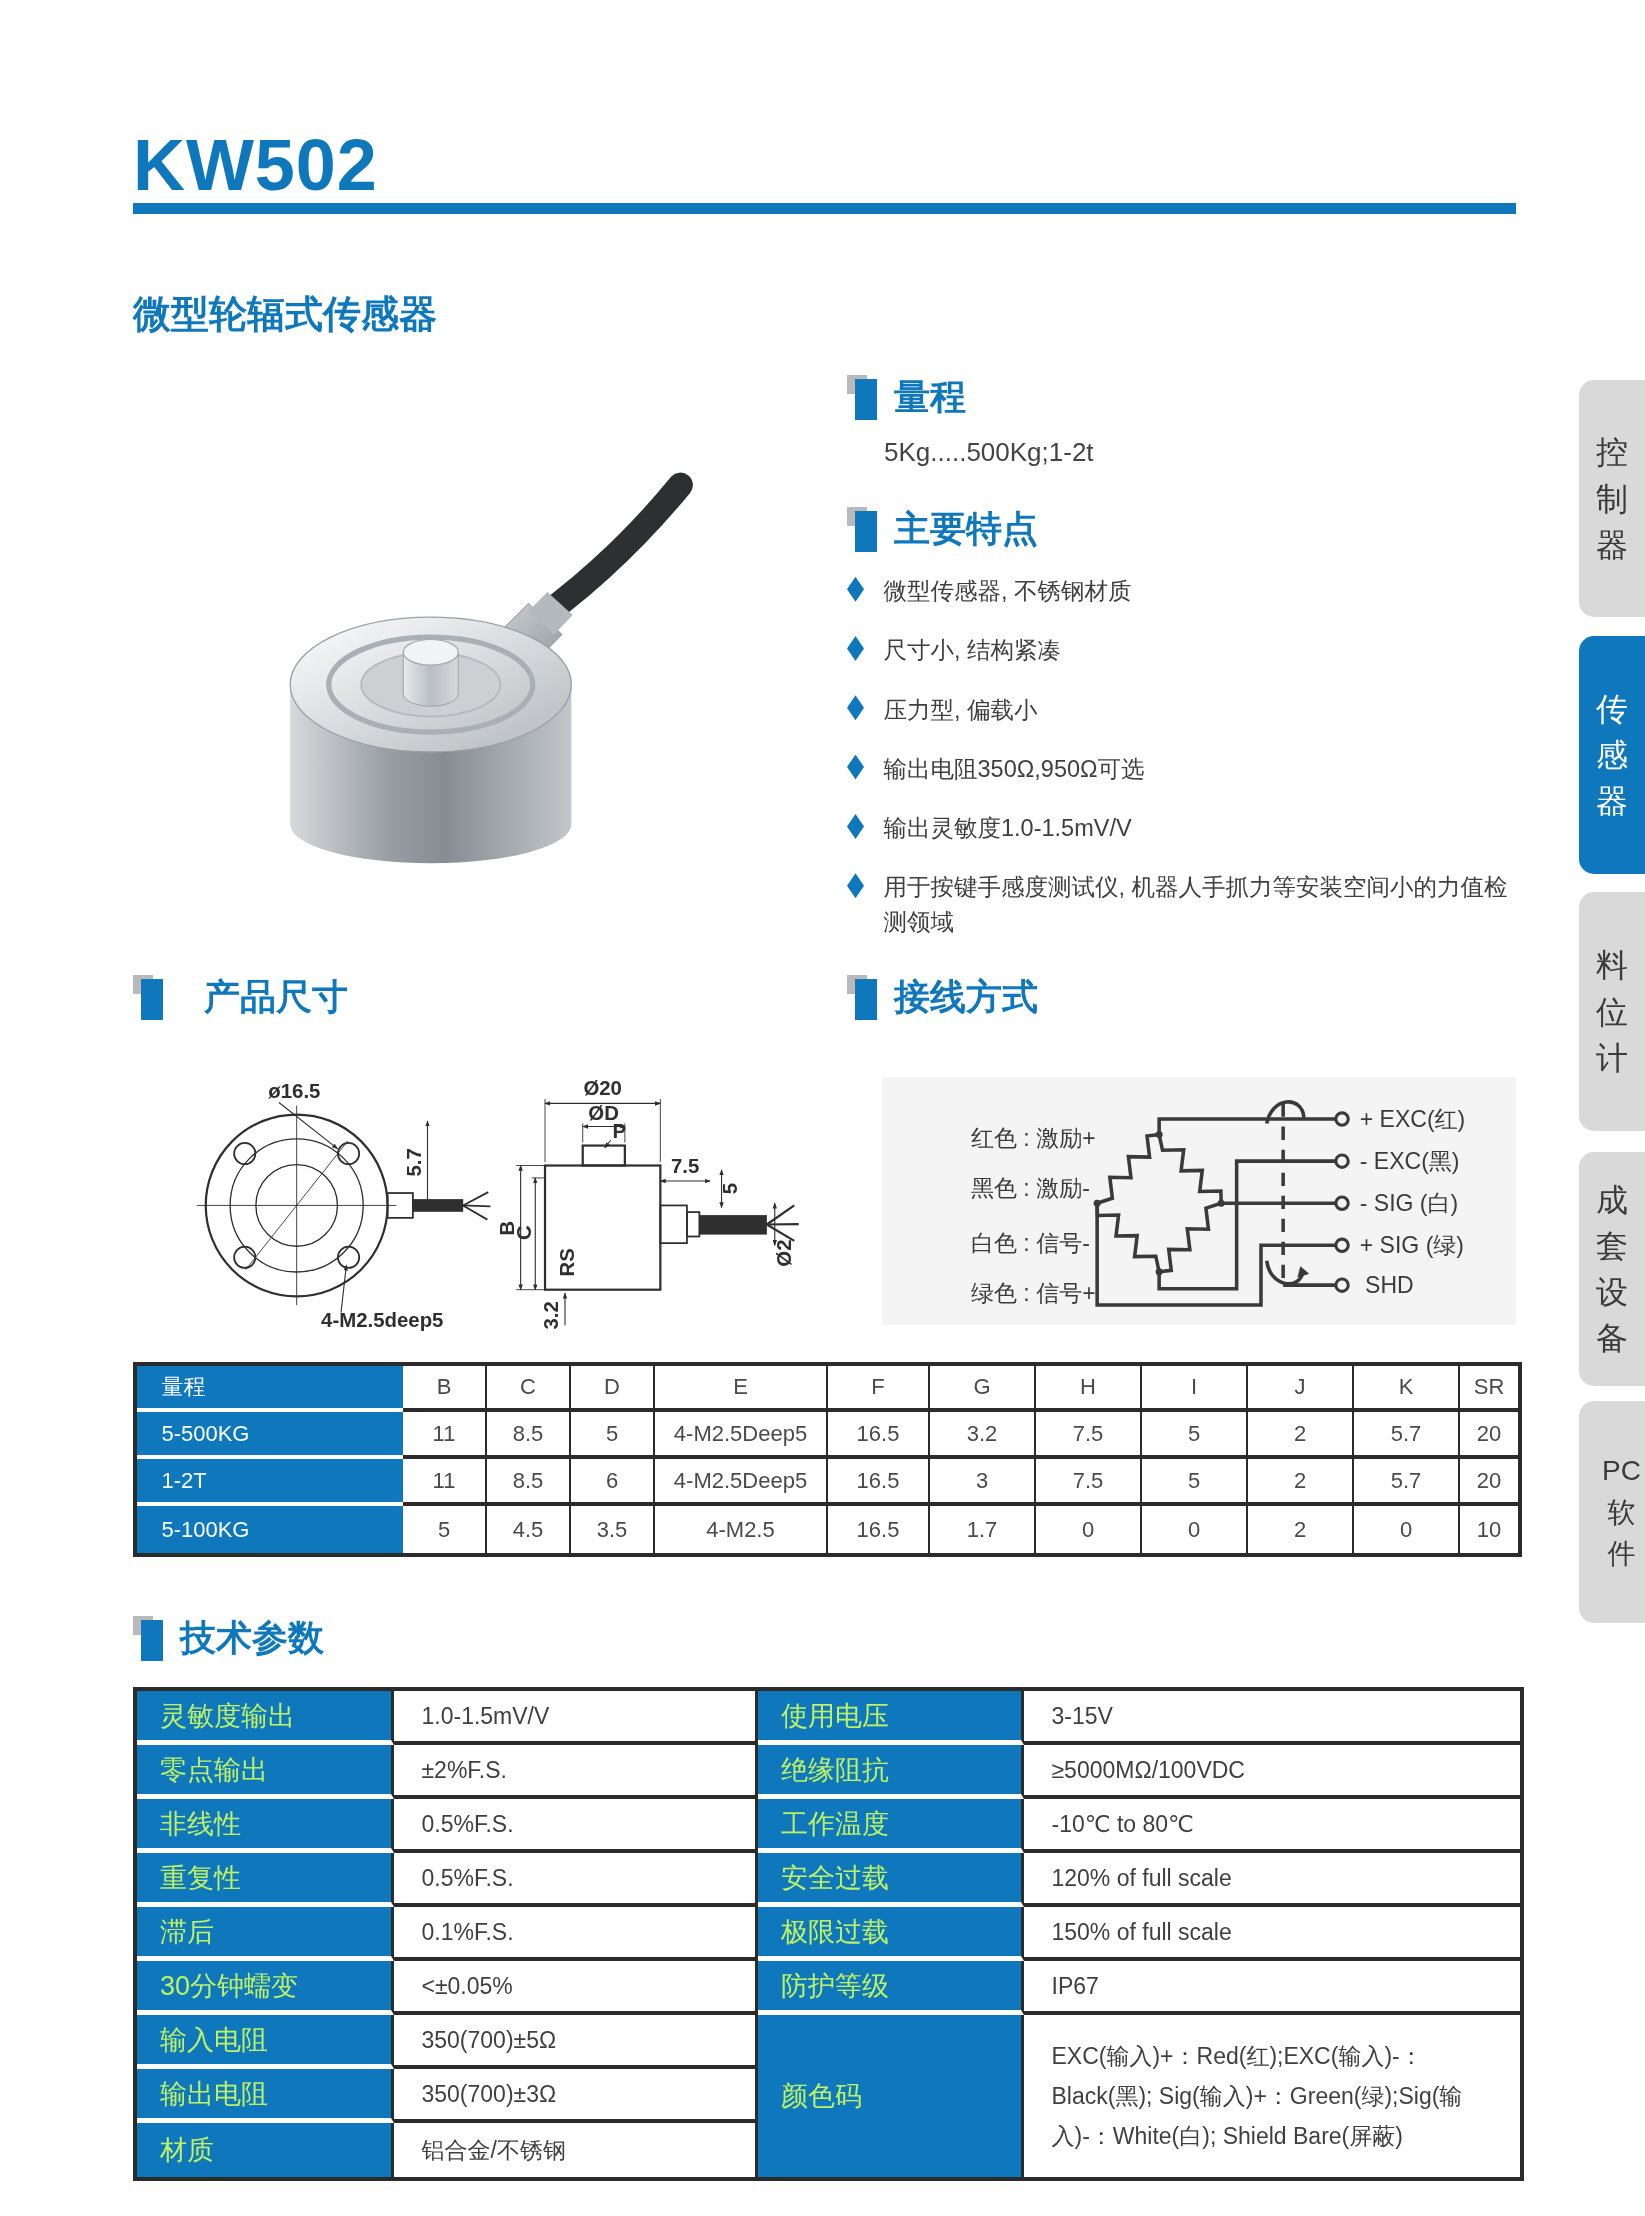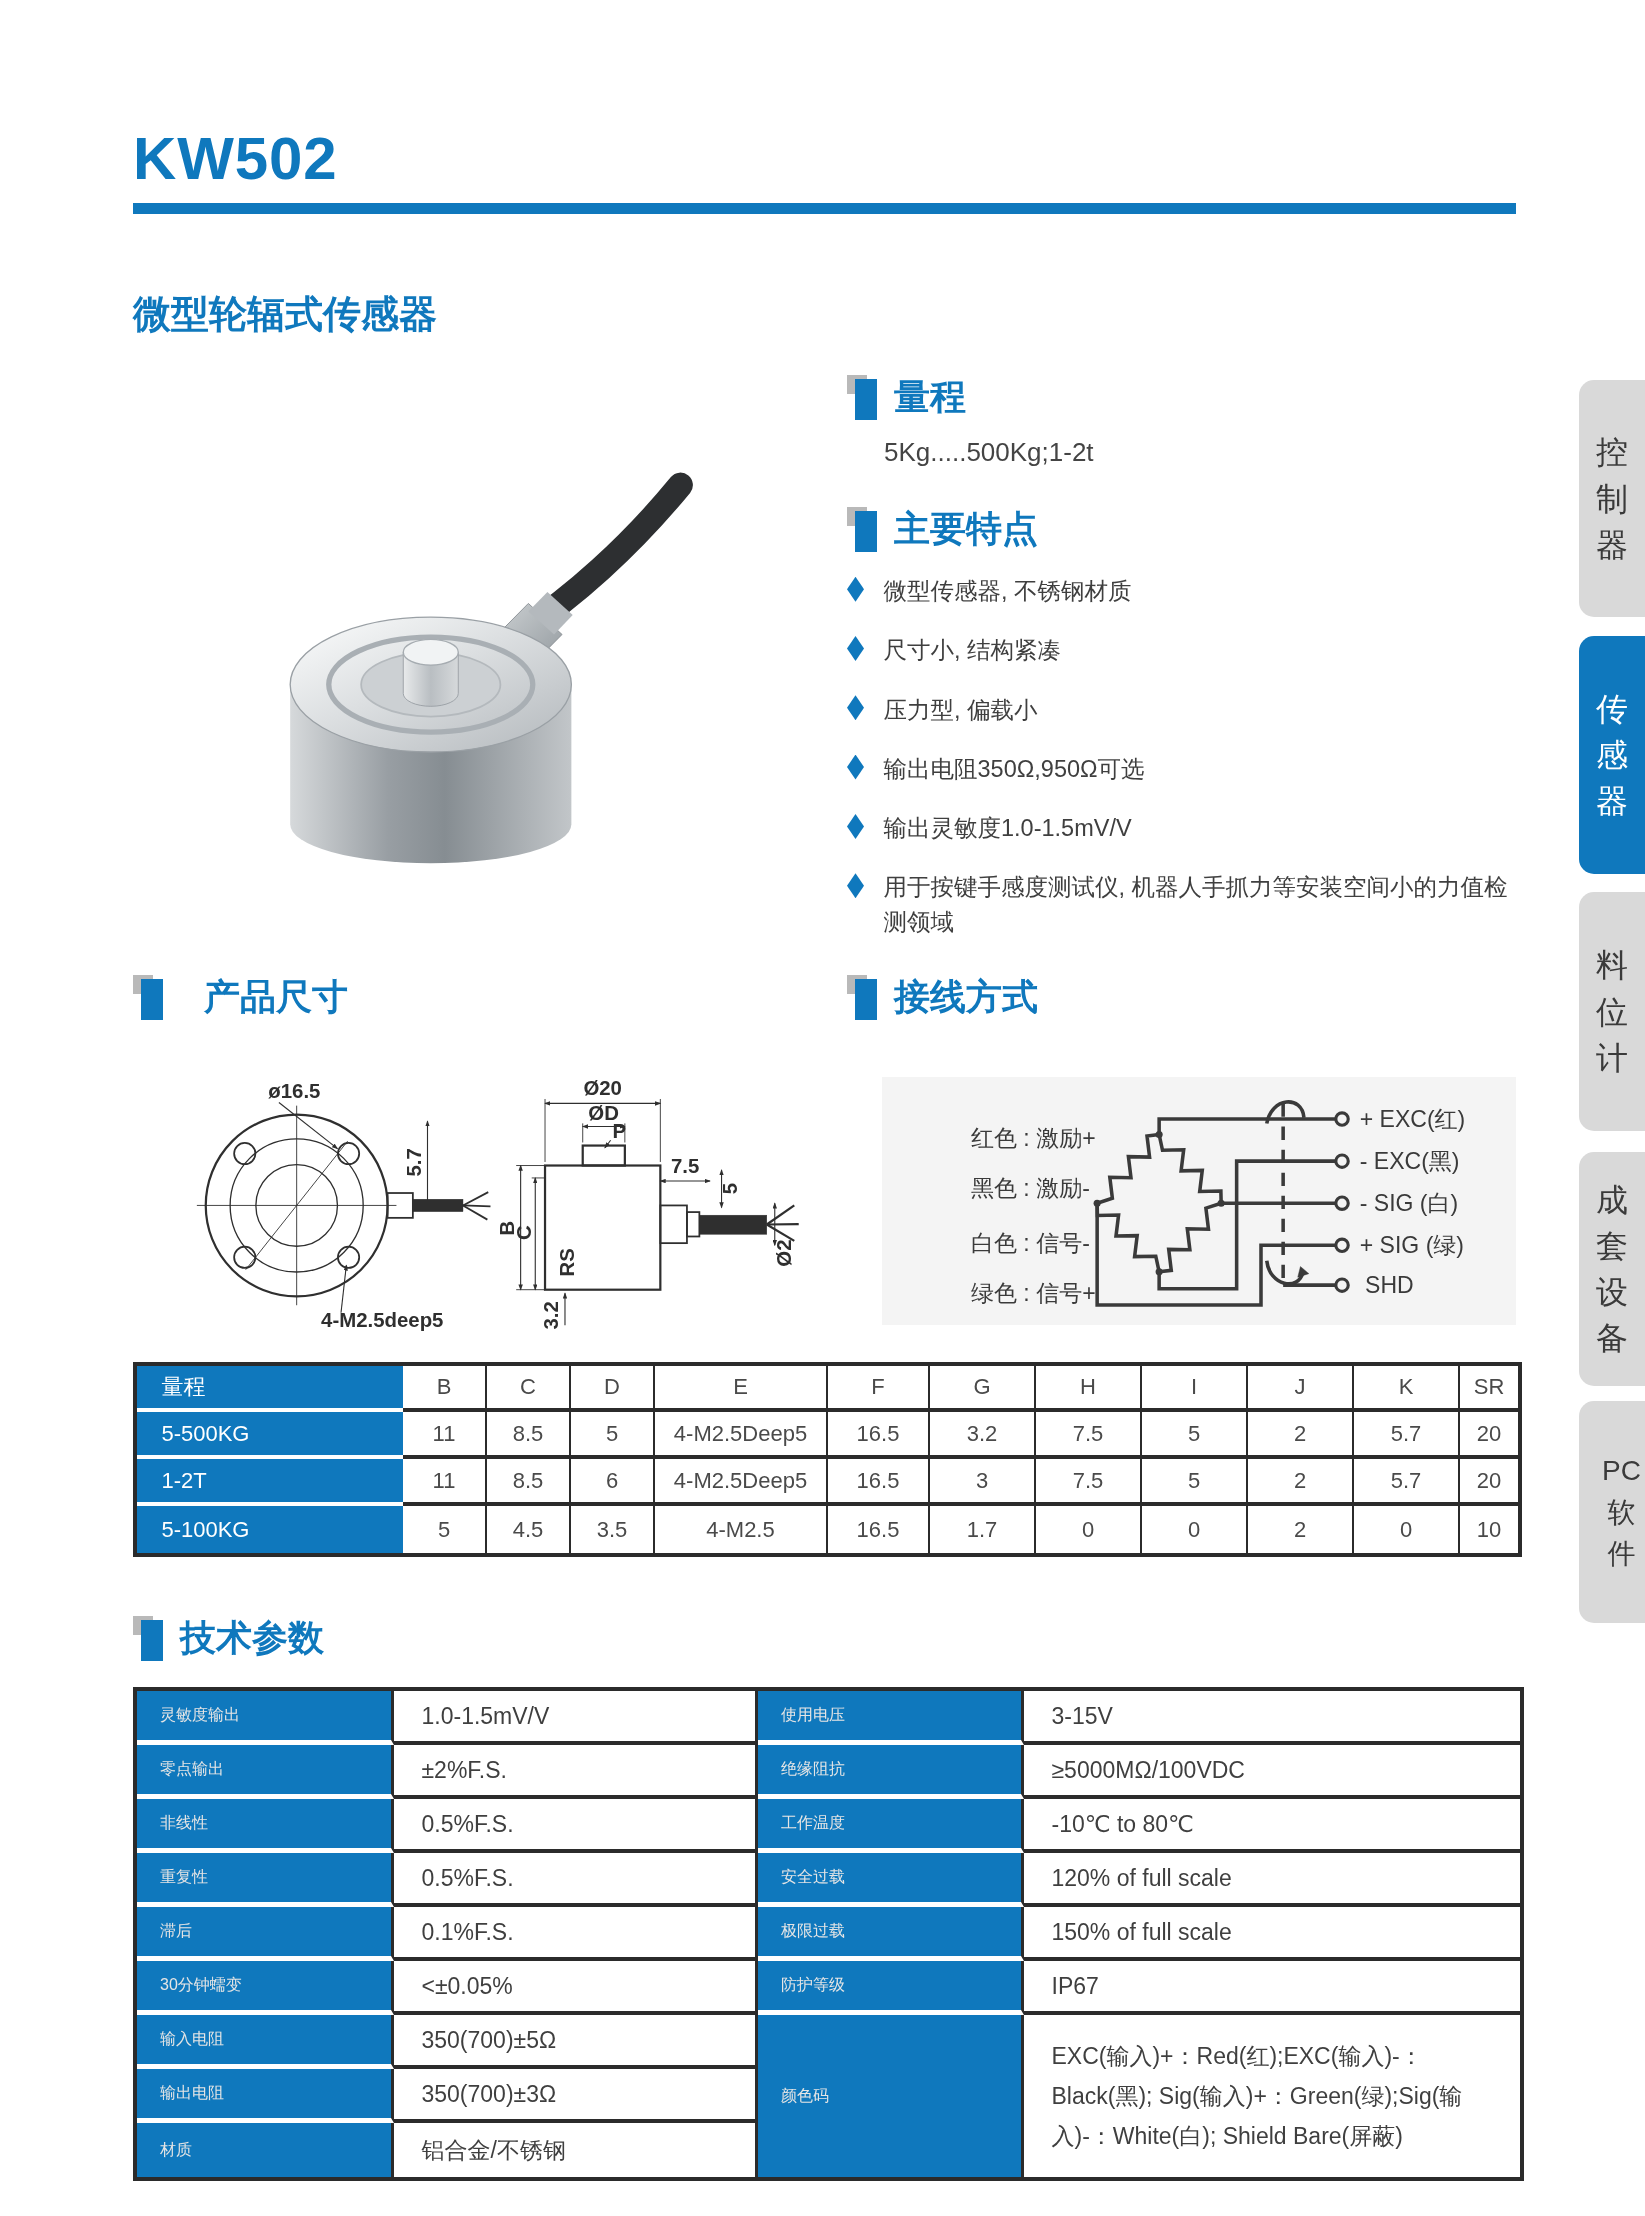--- a/index.html
+++ b/index.html
@@ -2,21 +2,21 @@
 <html style="--accent: #0F78BD;font-size:7px"><head>
 <meta charset="utf-8">
 <style>
   :root{ --accent:#0F78BD; --dark:#2B2B2B; --ink:#3A3A3A; }
   *{margin:0;padding:0;box-sizing:border-box;}
   html,body{background:#fff;}
   body{font-family:"Liberation Sans","DejaVu Sans",sans-serif;color:var(--ink);}
   .page{position:relative;width:1646px;height:2328px;background:#fff;overflow:hidden;}
 
   
-  .model-title{position:absolute;left:133px;top:124px;font-size:60px;font-weight:bold;color:var(--accent);letter-spacing:0.9px;}
+  .model-title{position:absolute;left:133px;top:124px;font-size:72px;font-weight:bold;color:var(--accent);letter-spacing:0.9px;}
   .title-rule{position:absolute;left:133px;top:203px;width:1383px;height:10.6px;background:var(--accent);}
   .subtitle{position:absolute;left:133px;top:289px;font-size:38px;font-weight:bold;color:var(--accent);}
 
   
   .sec-head{position:absolute;display:flex;align-items:center;gap:15px;}
   .hicon{position:relative;width:32px;height:49px;display:inline-block;}
   .hicon::before{content:"";position:absolute;left:0;top:1.8px;width:19.5px;height:19.5px;background:#B9B9B9;}
   .hicon::after{content:"";position:absolute;left:8px;top:6.2px;width:22px;height:41px;background:var(--accent);}
   .sec-title{font-size:36px;font-weight:bold;color:var(--accent);}
 
@@ -37,21 +37,21 @@
     grid-template-rows:46px 47px 47px 47px;background:#fff;}
   .dt-blue{background:var(--accent);color:#fff;display:flex;align-items:center;padding-left:24.4px;font-size:22px;border-bottom:4.4px solid #fff;}
   .dt-blue.last{border-bottom:none;}
   .dt-head,.dt-cell{display:flex;align-items:center;justify-content:center;font-size:22px;color:#4a4a4a;border-right:2.7px solid var(--dark);border-bottom:4px solid var(--dark);}
   .dt-head.lastcol,.dt-cell.lastcol{border-right:none;}
   .dt-cell.lastrow,.dt-head.lastrow{border-bottom:none;}
 
   
   .tech-table{position:absolute;left:133px;top:1687px;border:4.9px solid var(--dark);display:grid;
     grid-template-columns:257px 364px 266px 496px;grid-auto-rows:54px;background:#fff;}
-  .tt-label{background:var(--accent);color:#e5e5e5;display:flex;align-items:center;padding-left:23px;font-size:16px;border-bottom:5.3px solid #fff;border-right:3.1px solid var(--dark);}
+  .tt-label{background:var(--accent);color:#bef264;display:flex;align-items:center;padding-left:23px;font-size:27px;border-bottom:5.3px solid #fff;border-right:3.1px solid var(--dark);}
   .tt-label.last{border-bottom:none;}
   .tt-value{background:#fff;color:#3f3f3f;display:flex;align-items:center;padding-left:27.5px;font-size:23px;border-bottom:4px solid var(--dark);border-right:3.1px solid var(--dark);}
   .tt-value.lastcol{border-right:none;}
   .tt-value.last{border-bottom:none;}
   .cc-label{grid-column:3;grid-row:7 / span 3;border-bottom:none;}
   .cc-value{grid-column:4;grid-row:7 / span 3;border-bottom:none;font-size:23px;line-height:1.75;padding-right:17.7px;align-items:center;}
 
   
   .tab{position:absolute;left:1579px;width:66px;background:#D9D9D9;border-radius:15px 0 0 15px;
     display:flex;flex-direction:column;align-items:center;justify-content:center;gap:6.2px;color:#3A3A3A;}

